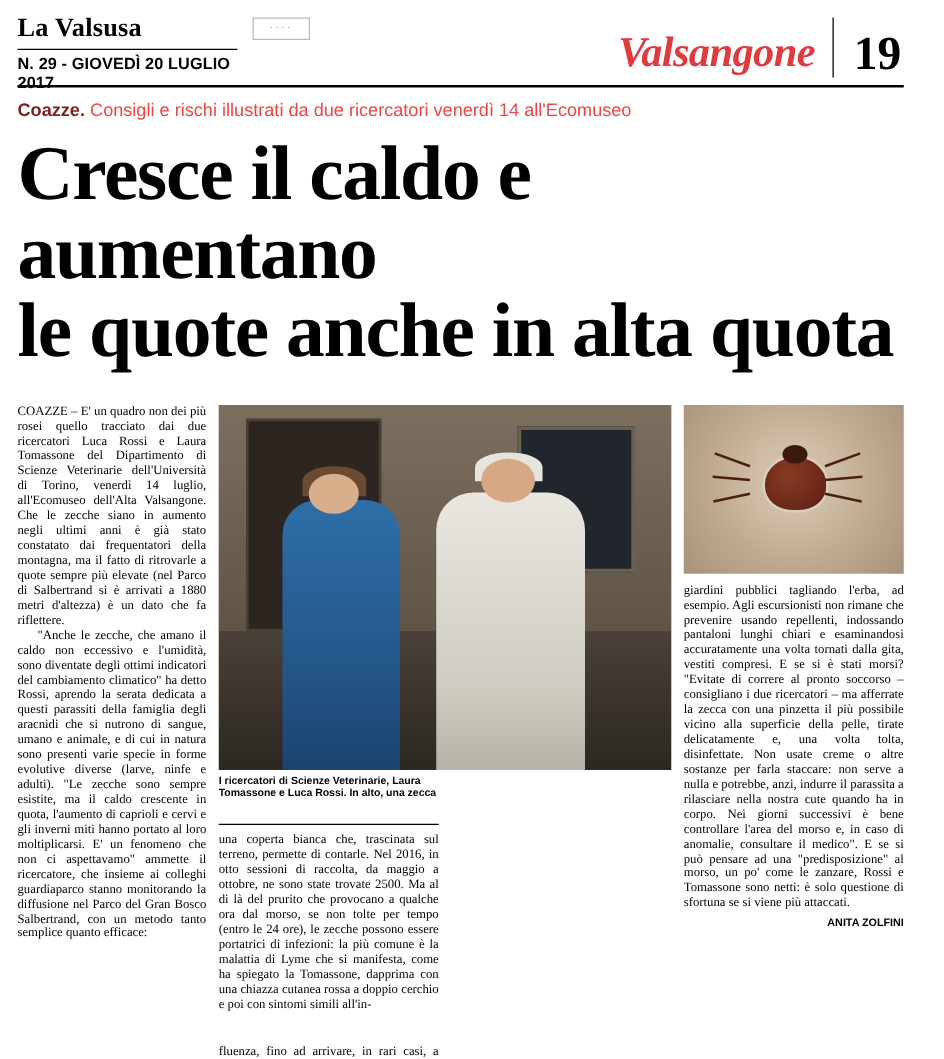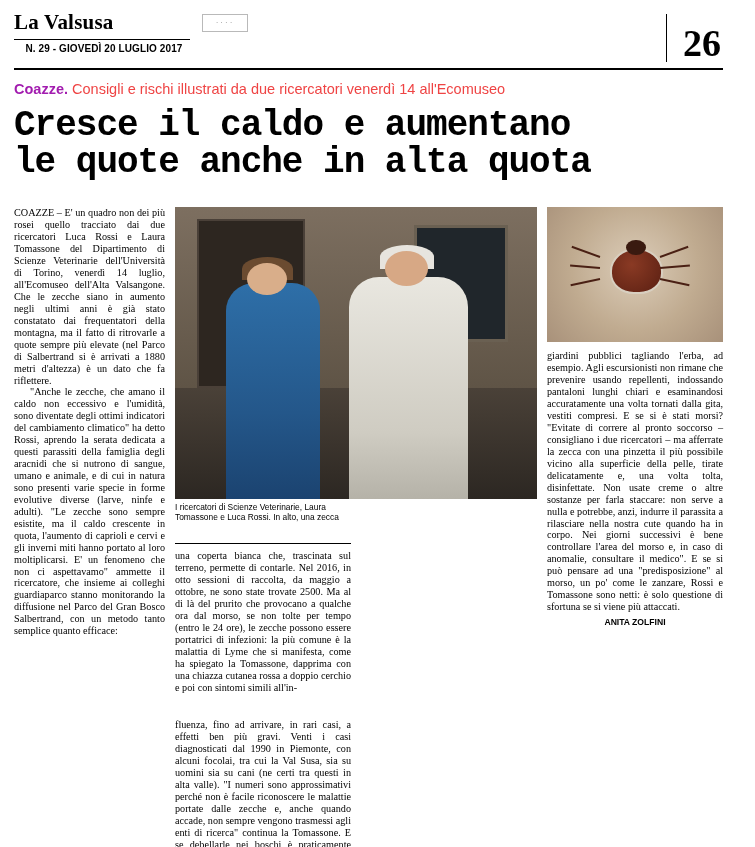--- a/index.html
+++ b/index.html
@@ -33,24 +33,23 @@
     line-height: 1;
     padding-bottom: 4px;
   }
   .mast-rule {
     border-top: 1px solid #000;
     margin: 2px 0 3px 0;
     width: 176px;
   }
   .mast-sub {
     font-family: "Liberation Sans", sans-serif;
-    font-size: 10px;
+    font-size: 13px;
     letter-spacing: .1px;
     font-weight: bold;
-    text-align: center;
   }
   .mast-dots {
     width: 46px;
     height: 18px;
     border: 1px solid #b9b9b9;
     margin-left: 8px;
     margin-top: 4px;
     font-size: 8px;
     color: #888;
     text-align: center;
@@ -91,28 +90,28 @@
     margin-top: 6px;
   }
 
   
   .kicker {
     font-family: "Liberation Sans", sans-serif;
     font-size: 14.5px;
     margin-top: 12px;
     line-height: 1.1;
   }
-  .kicker .place { color: #a21caf; font-weight: bold; }
+  .kicker .place { color: #7f1d1d; font-weight: bold; }
   .kicker .rest { color: #ef4444; font-weight: normal; }
 
   
   .headline {
-    font-family: Liberation Mono, monospace;
-    font-weight: bold;
-    font-size: 36px;
+    font-family: Liberation Serif, serif;
+    font-weight: bold;
+    font-size: 62px;
     line-height: 1.02;
     letter-spacing: -1px;
     margin-top: 10px;
     margin-bottom: 8px;
   }
   .headline .l2 { display: block; }
 
   
   .body-wrap {
     display: flex;
@@ -176,21 +175,21 @@
     position:absolute; left:58%; top:15%; width:12%; height:12%;
     background:#d7a885; border-radius:50%;
   }
   .photo-main .hair-b {
     position:absolute; left:56.5%; top:13%; width:15%; height:8%;
     background:#e7e4de; border-radius:50% 50% 0 0;
   }
   .photo-caption {
     font-family: "Liberation Sans", sans-serif;
     font-size: 8.4px;
-    font-weight: normal;
+    font-weight: bold;
     line-height: 1.18;
     margin-top: 4px;
     padding-bottom: 20px;
     border-bottom: 1px solid #000;
     width: 176px;
   }
   .caption-row { display: flex; gap: 20px; flex-direction: column; }
 
   
   .photo-tick {
@@ -214,40 +213,41 @@
   }
   .tick-leg {
     position:absolute; width:17%; height:2px; background:#4a2014; transform-origin: left center;
   }
 
   .col-2-text { margin-top: 6px; }
   .byline {
     font-family: "Liberation Sans", sans-serif;
     font-size: 8.6px;
     font-weight: bold;
-    text-align: center;
+    text-align: right;
     margin-top: 4px;
   }
 </style>
 </head>
 <body>
 
 <div class="page">
 
   <div class="masthead">
     <div class="mast-left">
       <div class="mast-title">La Valsusa</div>
       <div class="mast-rule"></div>
       <div class="mast-sub">N. 29 - GIOVEDÌ 20 LUGLIO 2017</div>
     </div>
     <div class="mast-dots">····</div>
     <div class="mast-spacer"></div>
     <div class="mast-section">
+      <div class="section-name">Valsangone</div>
       <div class="section-divider"></div>
-      <div class="page-num">26</div>
+      <div class="page-num">19</div>
     </div>
   </div>
   <div class="mast-bottom-rule"></div>
 
   <div class="kicker">
     <span class="place">Coazze.</span><span class="rest"> Consigli e rischi illustrati da due ricercatori venerdì 14 all'Ecomuseo</span>
   </div>
 
   <h1 class="headline">
     <span>Cresce il caldo e aumentano</span>

